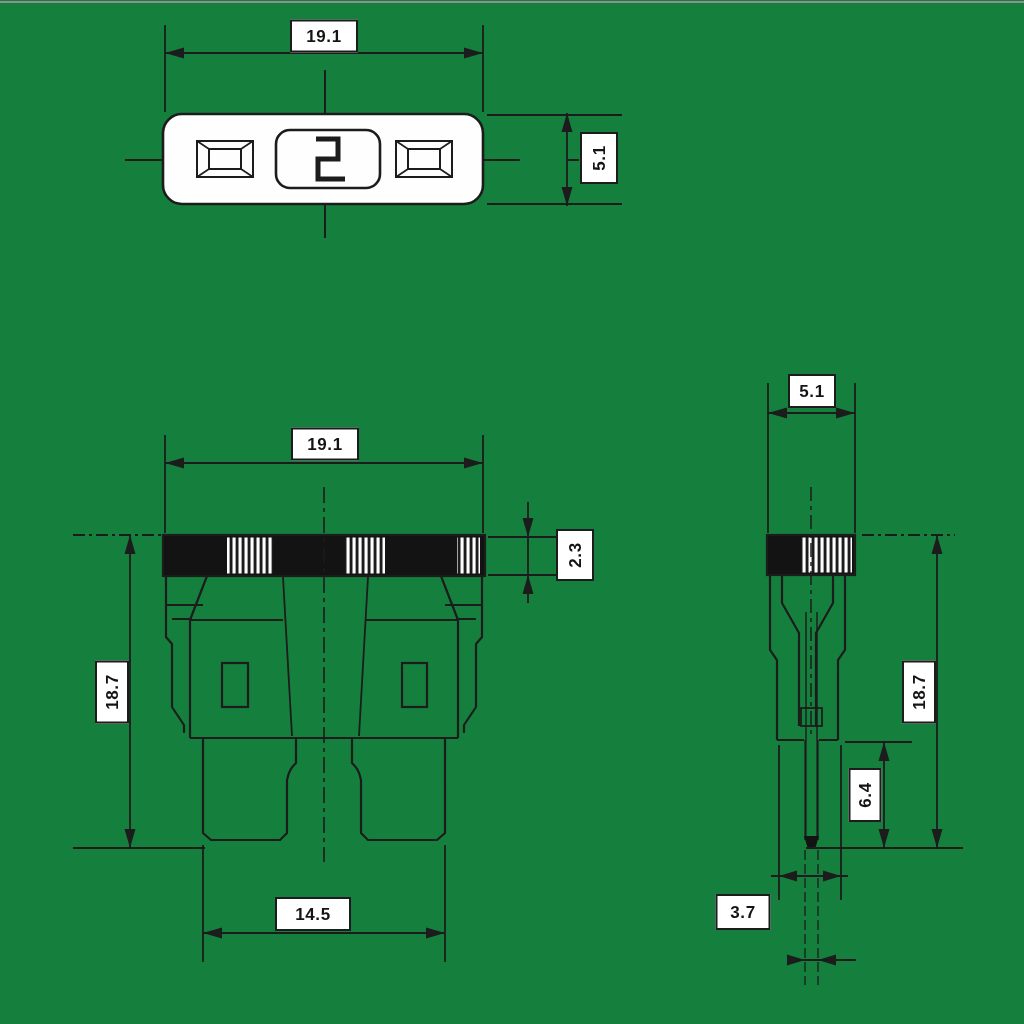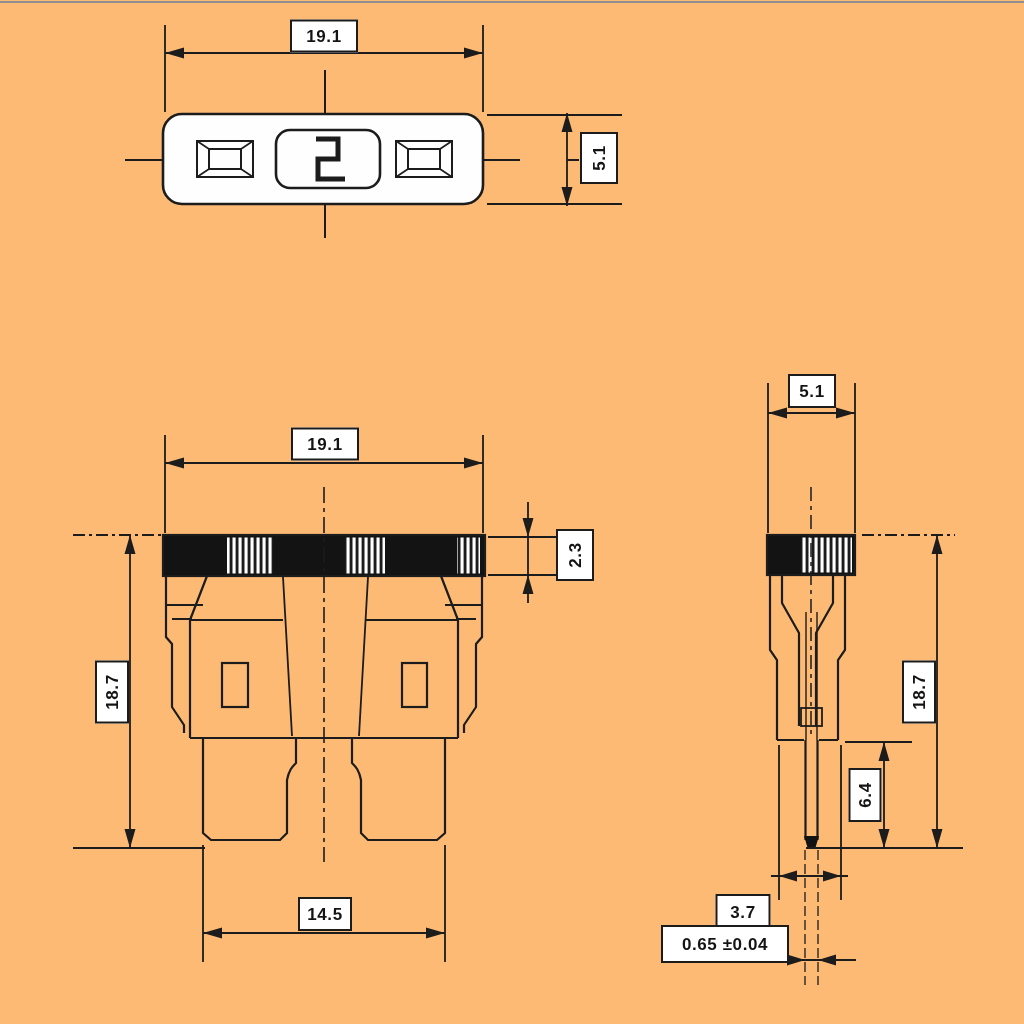--- a/index.html
+++ b/index.html
@@ -1,17 +1,17 @@
 <!DOCTYPE html>
 <html><head>
 <meta charset="utf-8">
 <style>
   html,body{margin:0;padding:0;background:#fff;}
   .sheet{
-    position:relative;width:1024px;height:1024px;background:#fdba74;
+    position:relative;width:1024px;height:1024px;background:#15803d;
     overflow:hidden;font-family:"Liberation Sans",sans-serif;text-align:center;
   }
   .scan-topline{position:absolute;left:0;top:1px;width:1024px;height:2px;background:#8f8f8f;}
   .sheet svg{position:absolute;left:0;top:0;}
   .dlabel{
     position:absolute;display:flex;align-items:center;justify-content:center;
     background:#fff;border:2.6px solid #1c1c1c;box-sizing:border-box;
     font-weight:bold;font-size:17px;line-height:1;color:#141414;
     letter-spacing:.6px;white-space:nowrap;
     transform:translate(-50%,-50%);
@@ -190,20 +190,19 @@
       </g>
     </g>
   </svg>
 
   <div class="dlabel" style="left:324px;top:36px;width:68px;height:33px">19.1</div>
   <div class="dlabel rot" style="left:599px;top:158px;width:52px;height:38px">5.1</div>
 
   <div class="dlabel" style="left:325px;top:444px;width:68px;height:33px">19.1</div>
   <div class="dlabel rot" style="left:112px;top:692px;width:63px;height:34px">18.7</div>
   <div class="dlabel rot" style="left:575px;top:555px;width:52px;height:38px">2.3</div>
-  <div class="dlabel" style="left:325px;top:914px;width:54px;height:34px">14.5</div>
+  <div class="dlabel" style="left:313px;top:914px;width:76px;height:34px">14.5</div>
 
   <div class="dlabel" style="left:812px;top:391px;width:48px;height:34px">5.1</div>
   <div class="dlabel rot" style="left:919px;top:692px;width:63px;height:34px">18.7</div>
   <div class="dlabel rot" style="left:865px;top:795px;width:54px;height:33px">6.4</div>
   <div class="dlabel" style="left:743px;top:912px;width:55px;height:36px">3.7</div>
-  <div class="dlabel" style="left:725px;top:944px;width:128px;height:38px">0.65 ±0.04</div>
 </div>
 
 </body></html>

